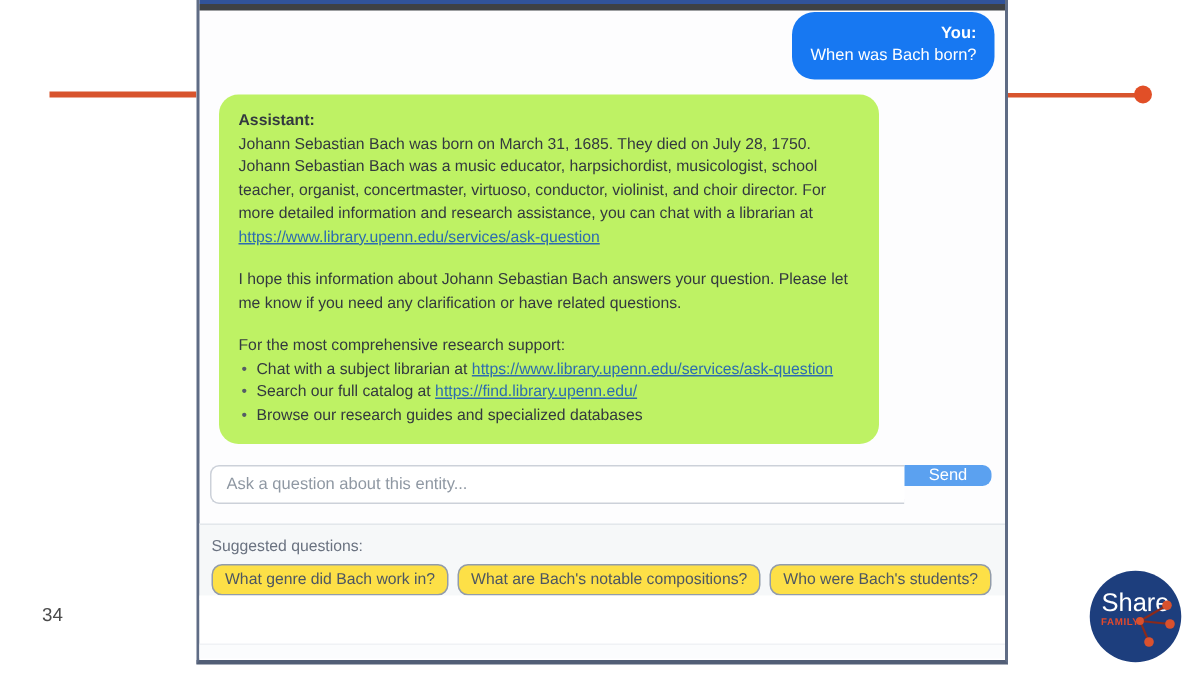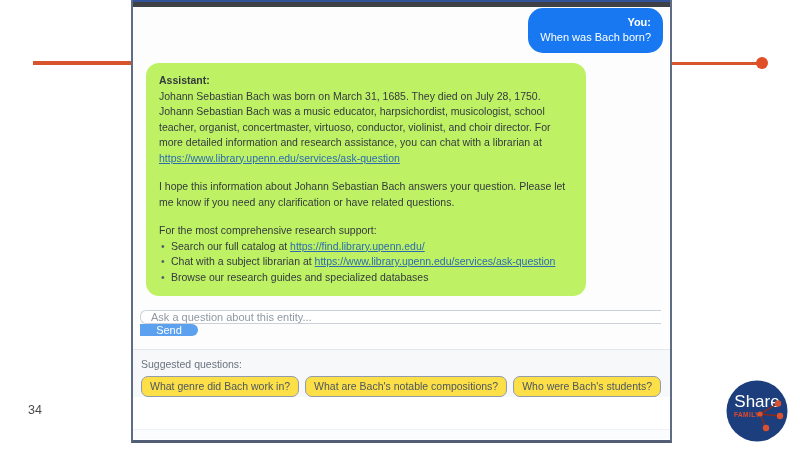--- a/index.html
+++ b/index.html
@@ -48,33 +48,32 @@
     color:#2d6cb0; overflow-wrap:anywhere;
   }
   .para { margin-top:13px; }
   .bullet { position:relative; padding-left:12px; }
   .bullet::before { content:"•"; position:absolute; left:2px; color:#555d66; }
 
   
   .input-row {
     position:absolute; left:7px; right:9px; top:310px; height:26px;
     display:flex;
-    flex-direction:column;
   }
   .ask-input {
     flex:1; height:26px;
     border:1px solid #ccd1d9; border-right:none;
     border-radius:6px 0 0 6px;
     background:#ffffff; padding:0 10px;
     font-family:"Liberation Sans", sans-serif;
     font-size:11px; color:#33393f; outline:none;
   }
   .ask-input::placeholder { color:#8f98a3; }
   .send-btn {
-    width:58px; height:26px; border:none;
+    width:58px; height:14px; border:none;
     border-radius:0 6px 6px 0;
     background:#5ba1f0; color:#ffffff;
     font-family:"Liberation Sans", sans-serif;
     font-size:11px; cursor:pointer;
   }
 
   
   .suggested {
     position:absolute; left:0; right:0; top:349px; height:51px;
     background:#f6f8f9;
@@ -115,22 +114,22 @@
     <div class="bubble-user">
       <div class="u-label">You:</div>
       <div>When was Bach born?</div>
     </div>
 
     <div class="bubble-assistant">
       <div class="a-label">Assistant:</div>
       <div><span>Johann Sebastian Bach was born on March 31, 1685. They died on July 28, 1750. Johann Sebastian Bach was a music educator, harpsichordist, musicologist, school teacher, organist, concertmaster, virtuoso, conductor, violinist, and choir director. For more detailed information and research assistance, you can chat with a librarian at </span><a href="#">https://www.library.upenn.edu/services/ask-question</a></div>
       <div class="para">I hope this information about Johann Sebastian Bach answers your question. Please let me know if you need any clarification or have related questions.</div>
       <div class="para">For the most comprehensive research support:</div>
+      <div class="bullet"><span>Chat with a subject librarian at </span><a href="#">https://www.library.upenn.edu/services/ask-question</a></div>
       <div class="bullet"><span>Search our full catalog at </span><a href="#">https://find.library.upenn.edu/</a></div>
-      <div class="bullet"><span>Chat with a subject librarian at </span><a href="#">https://www.library.upenn.edu/services/ask-question</a></div>
       <div class="bullet"><span>Browse our research guides and specialized databases</span></div>
     </div>
   </div>
 
   <div class="input-row">
     <input class="ask-input" type="text" placeholder="Ask a question about this entity..." style="">
     <button class="send-btn">Send</button>
   </div>
 
   <div class="suggested">

